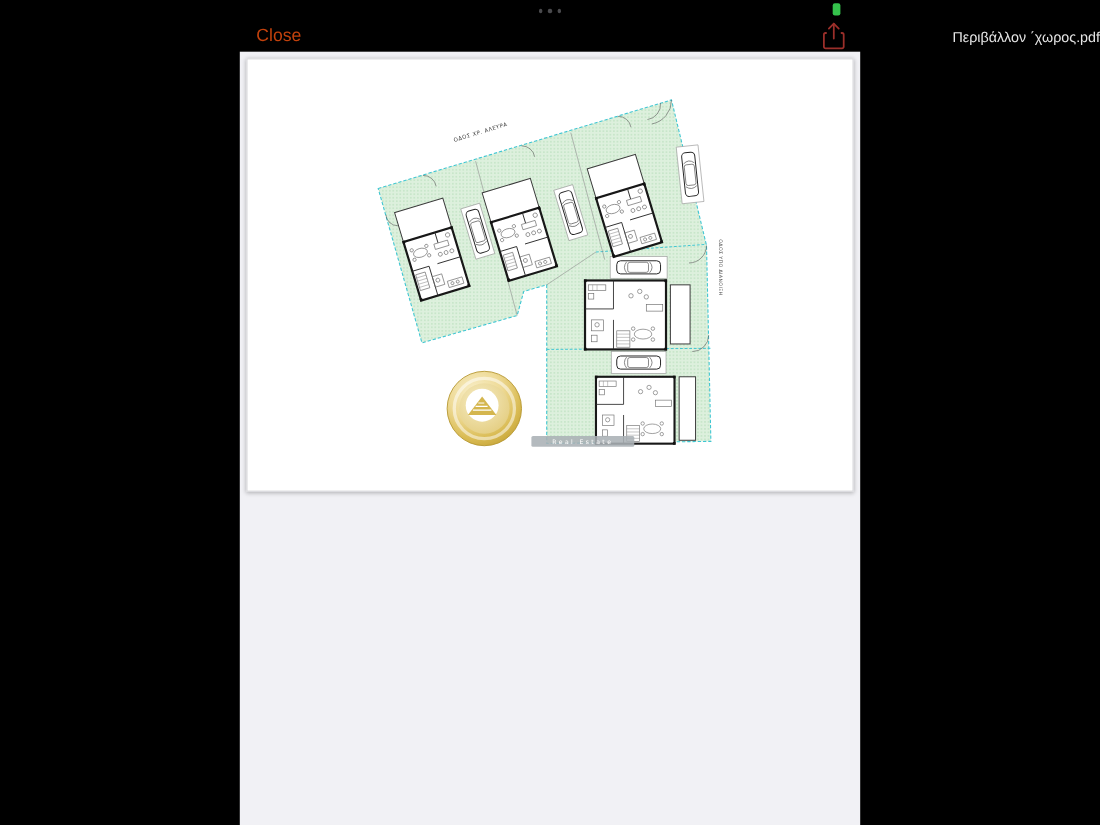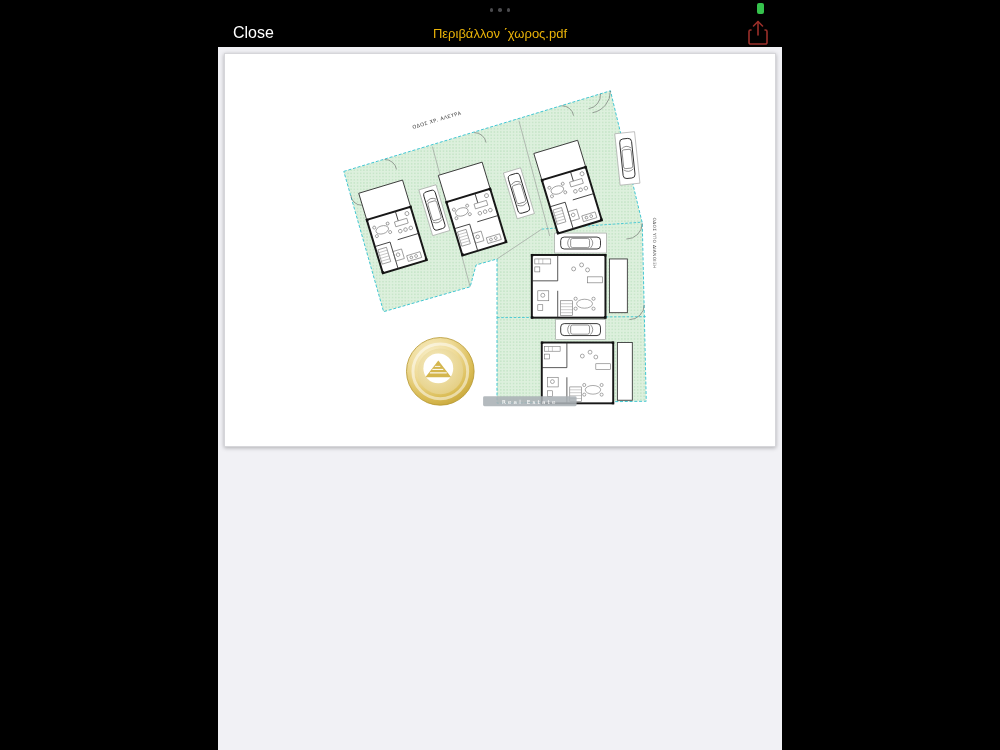--- a/index.html
+++ b/index.html
@@ -6,23 +6,23 @@
     font-family:"Liberation Sans","DejaVu Sans",sans-serif;}
   .screen{position:absolute;left:0;top:0;width:1000px;height:750px;background:#000;}
 
   
   .topbar{position:absolute;left:0;top:0;width:1000px;height:47px;background:#000;}
   .mt-dots{position:absolute;left:0;top:8px;width:1000px;text-align:center;}
   .mt-dots span{display:inline-block;width:3.5px;height:3.5px;border-radius:50%;
     background:#4a4a4d;margin:0 2.5px;vertical-align:top;}
   .battery{position:absolute;left:757px;top:3px;width:7px;height:11px;border-radius:2px;background:#35c24c;}
   .close-btn{position:absolute;left:233px;top:24px;background:none;border:none;padding:0;
-    color:#ffffff;font-size:16px;font-family:"Liberation Sans",sans-serif;cursor:pointer;}
-  .doc-title{position:absolute;left:0;top:26px;width:1000px;text-align:center;
-    color:#eab308;font-size:13px;}
+    color:#c2410c;font-size:16px;font-family:"Liberation Sans",sans-serif;cursor:pointer;}
+  .doc-title{position:absolute;left:0;top:26px;width:1000px;text-align:right;
+    color:#e5e5e5;font-size:13px;}
   .share-btn{position:absolute;left:745px;top:19px;width:26px;height:27px;
     background:none;border:none;padding:0;cursor:pointer;}
 
   
   .viewer{position:absolute;left:218px;top:47px;width:564px;height:703px;background:#f1f1f5;}
   .page{position:absolute;left:6px;top:6px;width:552px;height:394px;background:#fff;
     border:1px solid #d6d6da;box-shadow:0 1px 4px rgba(0,0,0,.28);box-sizing:border-box;}
   .page svg{display:block;width:100%;height:100%;}
 
   

